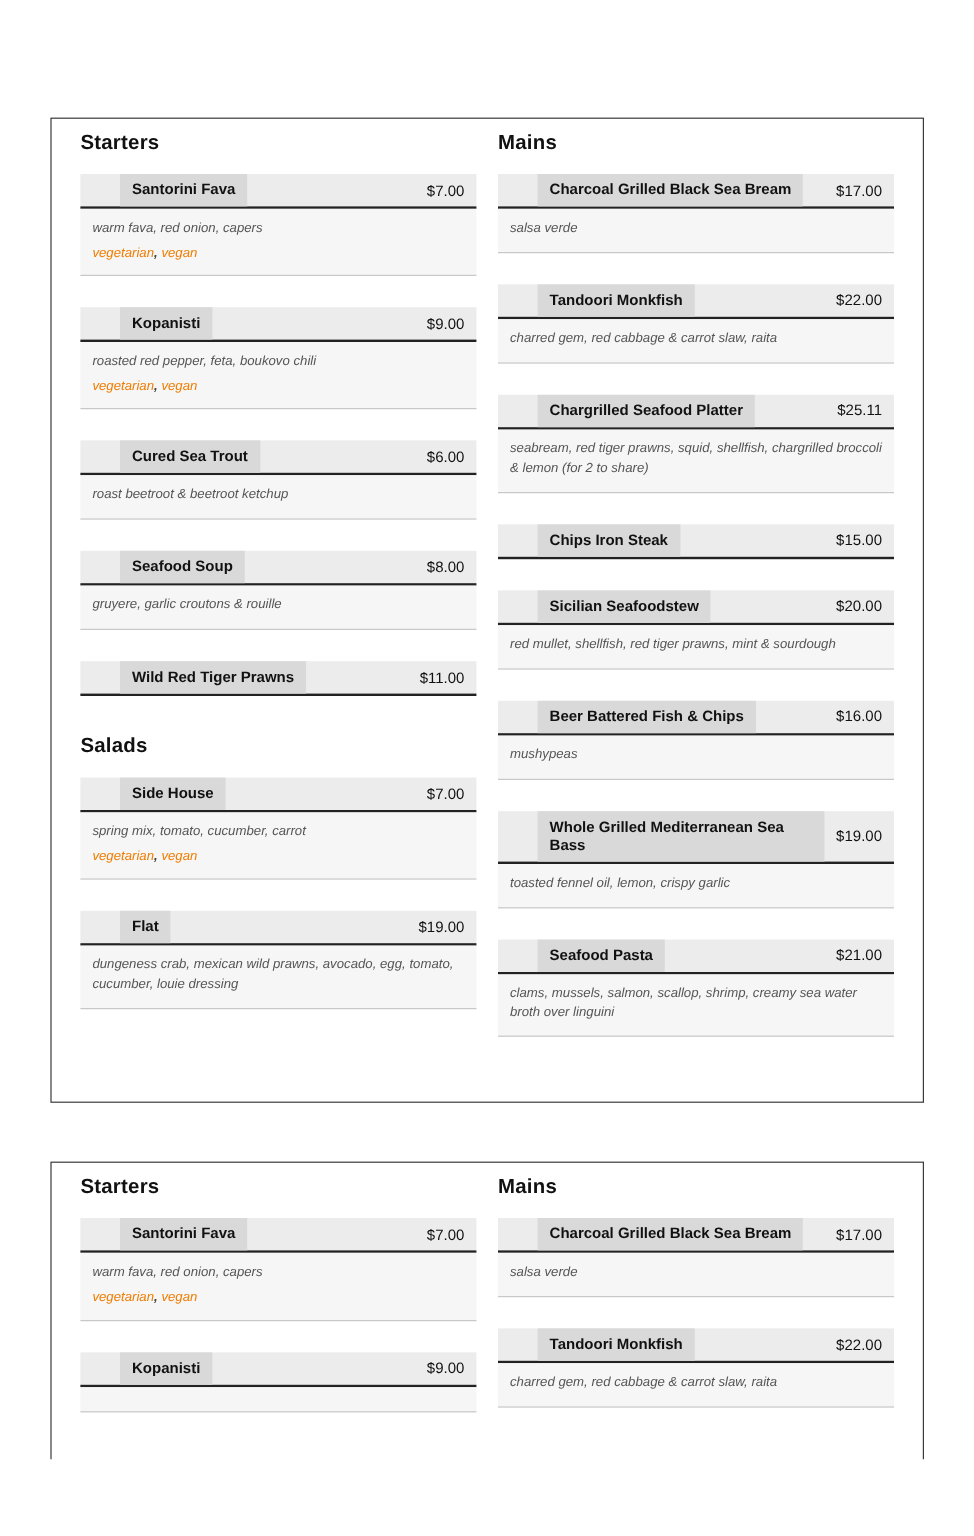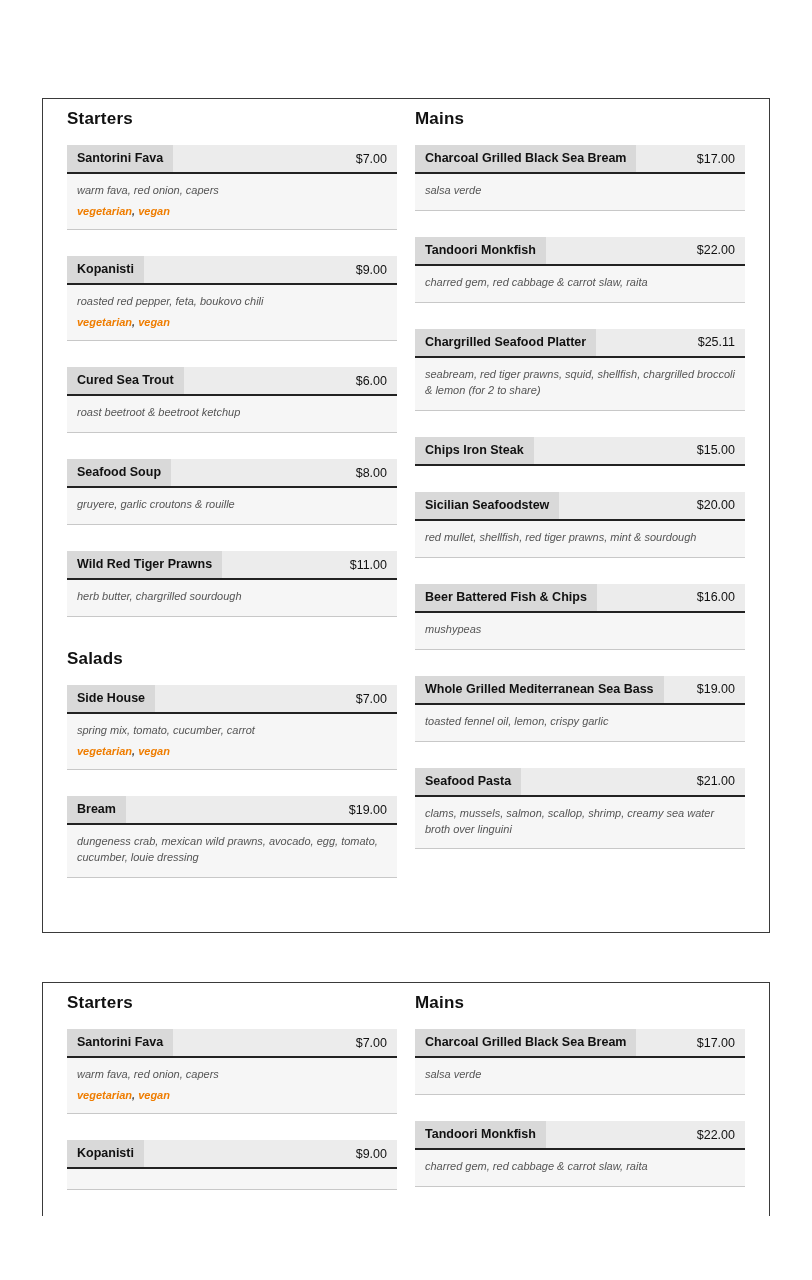--- a/index.html
+++ b/index.html
@@ -20,33 +20,33 @@
   }
   .section-title + .menu-item{margin-top:0;}
   .menu-column .section-title:not(:first-child){margin-top:32px;}
   .menu-item{margin-bottom:26px;}
   .item-header{
     display:flex;justify-content:space-between;align-items:stretch;
     background:var(--row-bg,#ececec);border-bottom:2px solid #222;
   }
   .item-name{
     background:var(--header-chip,#d9d9d9);padding:6px 10px;
-    font-size:12.5px;font-weight:700;color:#111;line-height:1.2;
+    font-size:12.5px;font-weight:700;color:#111;line-height:1.2;margin-left:33px;
   }
   .item-price{
     padding:6px 10px;font-size:12.5px;font-weight:400;color:#111;
     align-self:center;white-space:nowrap;
   }
   .item-body{
     background:var(--body-bg,#f6f6f6);padding:9px 10px 11px;
     border-bottom:1px solid #c8c8c8;
   }
   .item-desc{font-size:11px;font-style:italic;color:#555;line-height:1.45;}
   .item-tags{margin-top:6px;font-size:11px;font-style:italic;line-height:1.2;}
-  .diet-tag{color:var(--diet-tag,#ef7d00);font-weight:700;}
+  .diet-tag{color:var(--diet-tag,#ef7d00);font-weight:400;}
   .tag-sep{color:#444;font-weight:700;}
 </style>
 </head>
 <body>
 
 <div id="viewport">
   <main id="menu-root">
       <section class="menu-card">
         <div class="menu-column">
           <h2 class="section-title">Starters</h2>
@@ -86,38 +86,35 @@
             </div>
             <div class="item-body">
               <div class="item-desc">gruyere, garlic croutons &amp; rouille</div>
             </div>
           </article>
           <article class="menu-item">
             <div class="item-header">
               <span class="item-name">Wild Red Tiger Prawns</span>
               <span class="item-price">$11.00</span>
             </div>
-            <div class="item-body">
-              <div class="item-desc">herb butter, chargrilled sourdough</div>
-            </div>
           </article>
           <h2 class="section-title">Salads</h2>
           <article class="menu-item">
             <div class="item-header">
               <span class="item-name">Side House</span>
               <span class="item-price">$7.00</span>
             </div>
             <div class="item-body">
               <div class="item-desc">spring mix, tomato, cucumber, carrot</div>
               <div class="item-tags"><span class="diet-tag">vegetarian</span><span class="tag-sep">, </span><span class="diet-tag">vegan</span></div>
             </div>
           </article>
           <article class="menu-item">
             <div class="item-header">
-              <span class="item-name">Bream</span>
+              <span class="item-name">Flat</span>
               <span class="item-price">$19.00</span>
             </div>
             <div class="item-body">
               <div class="item-desc">dungeness crab, mexican wild prawns, avocado, egg, tomato, cucumber, louie dressing</div>
             </div>
           </article>
         </div>
         <div class="menu-column">
           <h2 class="section-title">Mains</h2>
           <article class="menu-item">

